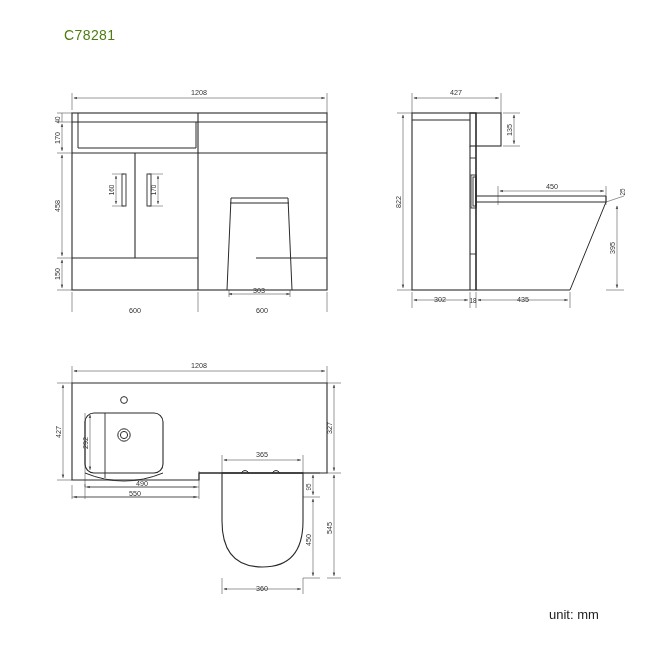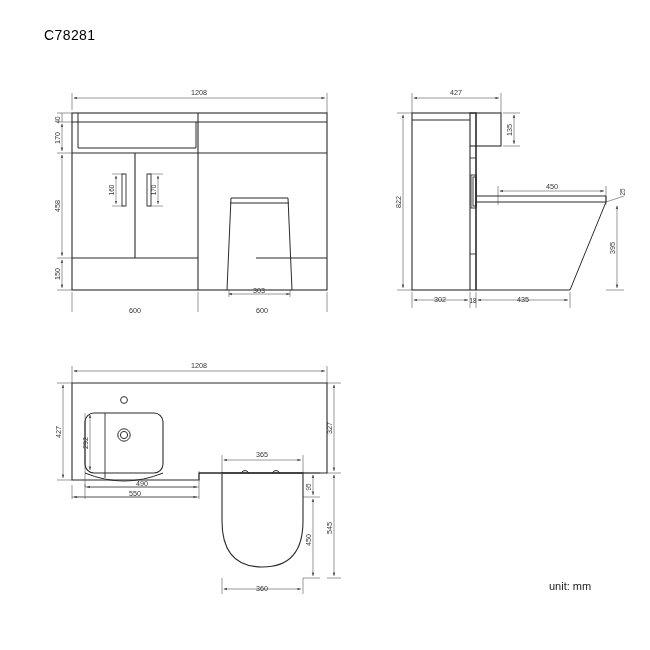--- a/index.html
+++ b/index.html
@@ -7,27 +7,27 @@
     width:650px;height:650px;
     background:#ffffff;
     font-family:"Liberation Sans", sans-serif;
     color:#1a1a1a;
     overflow:hidden;
     position:relative;
   }
   #sheet{position:absolute;inset:0;}
   .svg-layer{position:absolute;left:0;top:0;width:650px;height:650px;}
   .title{
-    position:absolute;left:44px;top:27px;
-    font-size:14px;letter-spacing:.4px;color:#000000;
+    position:absolute;left:64px;top:27px;
+    font-size:14px;letter-spacing:.4px;color:#4d7c0f;
     white-space:nowrap;
   }
   .unit{
-    position:absolute;left:549px;top:580px;
-    font-size:11px;color:#222;white-space:nowrap;
+    position:absolute;left:549px;top:607px;
+    font-size:13px;color:#222;white-space:nowrap;
   }
   text{font-family:"Liberation Sans", sans-serif;fill:#333;}
   .dimtxt{font-size:7.2px;}
   .dimtxt-sm{font-size:6.4px;}
 </style>
 </head>
 <body>
 
 <div id="sheet">
 

